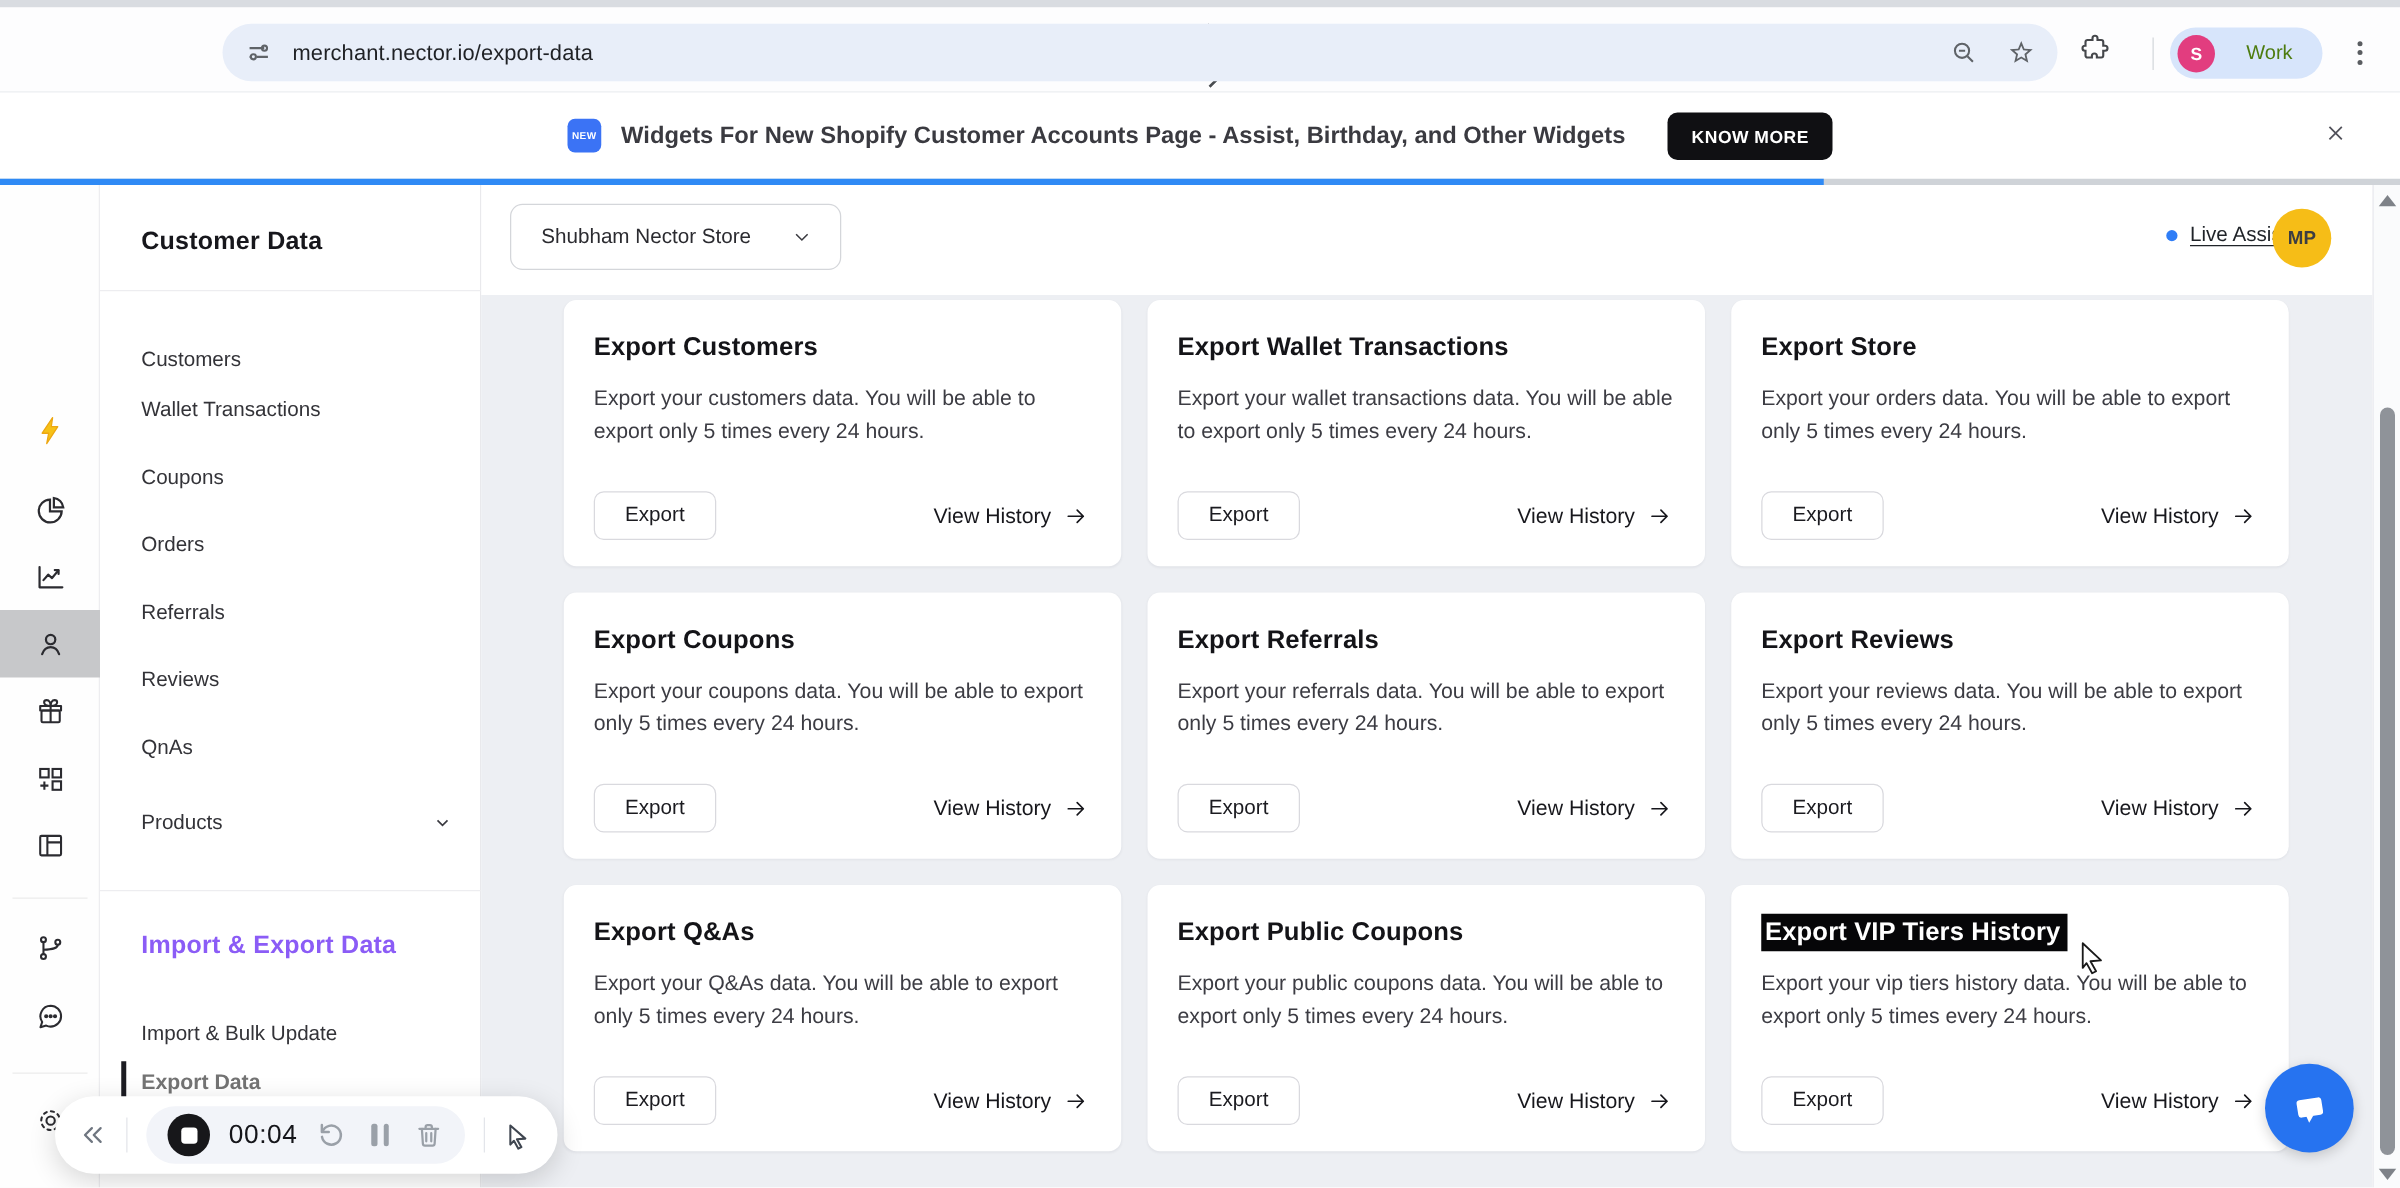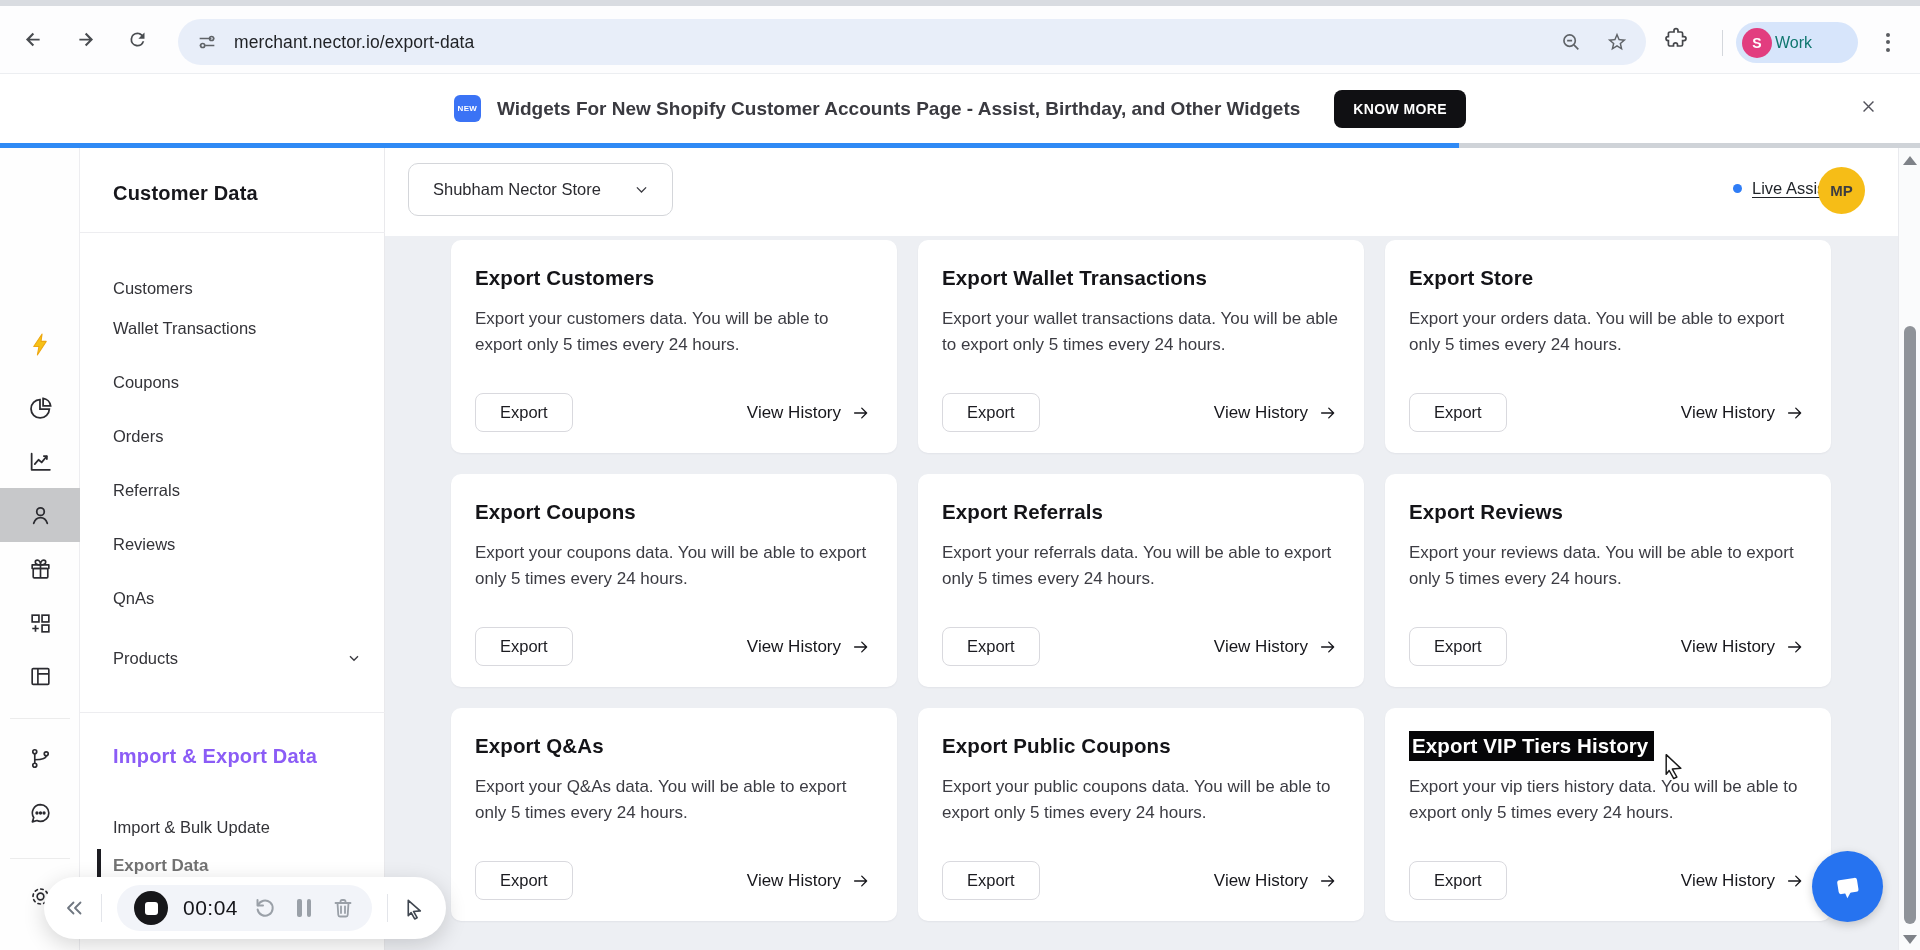--- a/index.html
+++ b/index.html
@@ -1,35 +1,35 @@
 <!DOCTYPE html>
 <html><head>
 <meta charset="utf-8">
 <style>
   * { margin:0; padding:0; box-sizing:border-box; }
   html,body { width:1920px; height:950px; font-family:"Liberation Sans","DejaVu Sans",sans-serif; background:#fff; overflow:hidden; }
   #stage { position:relative; width:1920px; height:950px; background:#fff; }
 
   
   .win-strip { position:absolute; left:0; top:0; width:1920px; height:6px; background:#d9dce1; }
-  .toolbar { position:absolute; left:0; top:6px; width:1920px; height:67px; background:#fdfdfe; display:flex; align-items:center; }
+  .toolbar { position:absolute; left:0; top:6px; width:1920px; height:67px; background:#fdfdfe; display:flex; align-items:center;flex-direction:column; }
   .nav-btn { width:38px; height:38px; border-radius:50%; display:flex; align-items:center; justify-content:center; color:#494c50; flex:0 0 auto; }
   .nav-btn svg { width:21px; height:21px; }
   .nav-back { margin-left:14px; } .nav-fwd { margin-left:14px; } .nav-reload { margin-left:14px; }
   .omnibox { position:absolute; left:178px; top:13px; width:1468px; height:46px; background:#e8eef9; border-radius:23px; display:flex; align-items:center; }
   .siteinfo { margin-left:18px; width:22px; height:22px; color:#5f6368; }
   .url-text { margin-left:16px; font-size:17.5px; color:#1f2125; letter-spacing:.1px; }
   .omni-right { position:absolute; right:18px; top:0; height:46px; display:flex; align-items:center; gap:24px; color:#5f6368; }
   .omni-right svg { width:22px; height:22px; }
   .ext-btn { position:absolute; left:1664px; top:20px; width:32px; height:32px; color:#45474b; }
   .ext-btn svg { width:24px; height:24px; }
   .tb-sep { position:absolute; left:1722px; top:24px; width:1px; height:26px; background:#d4d7dc; }
   .profile-chip { position:absolute; left:1736px; top:16px; height:41px; min-width:122px; background:#d7e5fb; border-radius:21px; display:flex; align-items:center; padding:0 16px 0 6px; }
   .profile-avatar { width:30px; height:30px; border-radius:50%; background:#e23d7f; color:#fff; font-size:14px; font-weight:700; display:flex; align-items:center; justify-content:center; }
-  .profile-name { margin-left:3px; font-size:16px; color:#0f766e; }
+  .profile-name { margin-left:25px; font-size:16px; color:#4d7c0f; }
   .menu-dots { position:absolute; left:1874px; top:22px; width:28px; height:28px; display:flex; flex-direction:column; align-items:center; justify-content:center; gap:3.5px; }
   .menu-dots i { width:4px; height:4px; border-radius:50%; background:#5a5d61; }
 
   
   .banner { position:absolute; left:0; top:73px; width:1920px; height:70px; background:#fff; border-top:1px solid #eceef1; display:flex; align-items:center; justify-content:center; gap:16px; }
   .new-badge { width:27px; height:27px; border-radius:6px; background:#3b73f5; color:#fff; font-size:8px; font-weight:700; letter-spacing:.3px; display:flex; align-items:center; justify-content:center; }
   .banner-text { font-size:19px; font-weight:600; color:#3a3a40; }
   .banner-cta { background:#101013; color:#fff; font-size:14px; font-weight:700; letter-spacing:.4px; border:none; border-radius:8px; padding:11px 19px; margin-left:18px; }
   .banner-close { position:absolute; right:36px; top:24px; width:24px; height:24px; color:#52525b; }
   .banner-close svg { width:17px; height:17px; }

